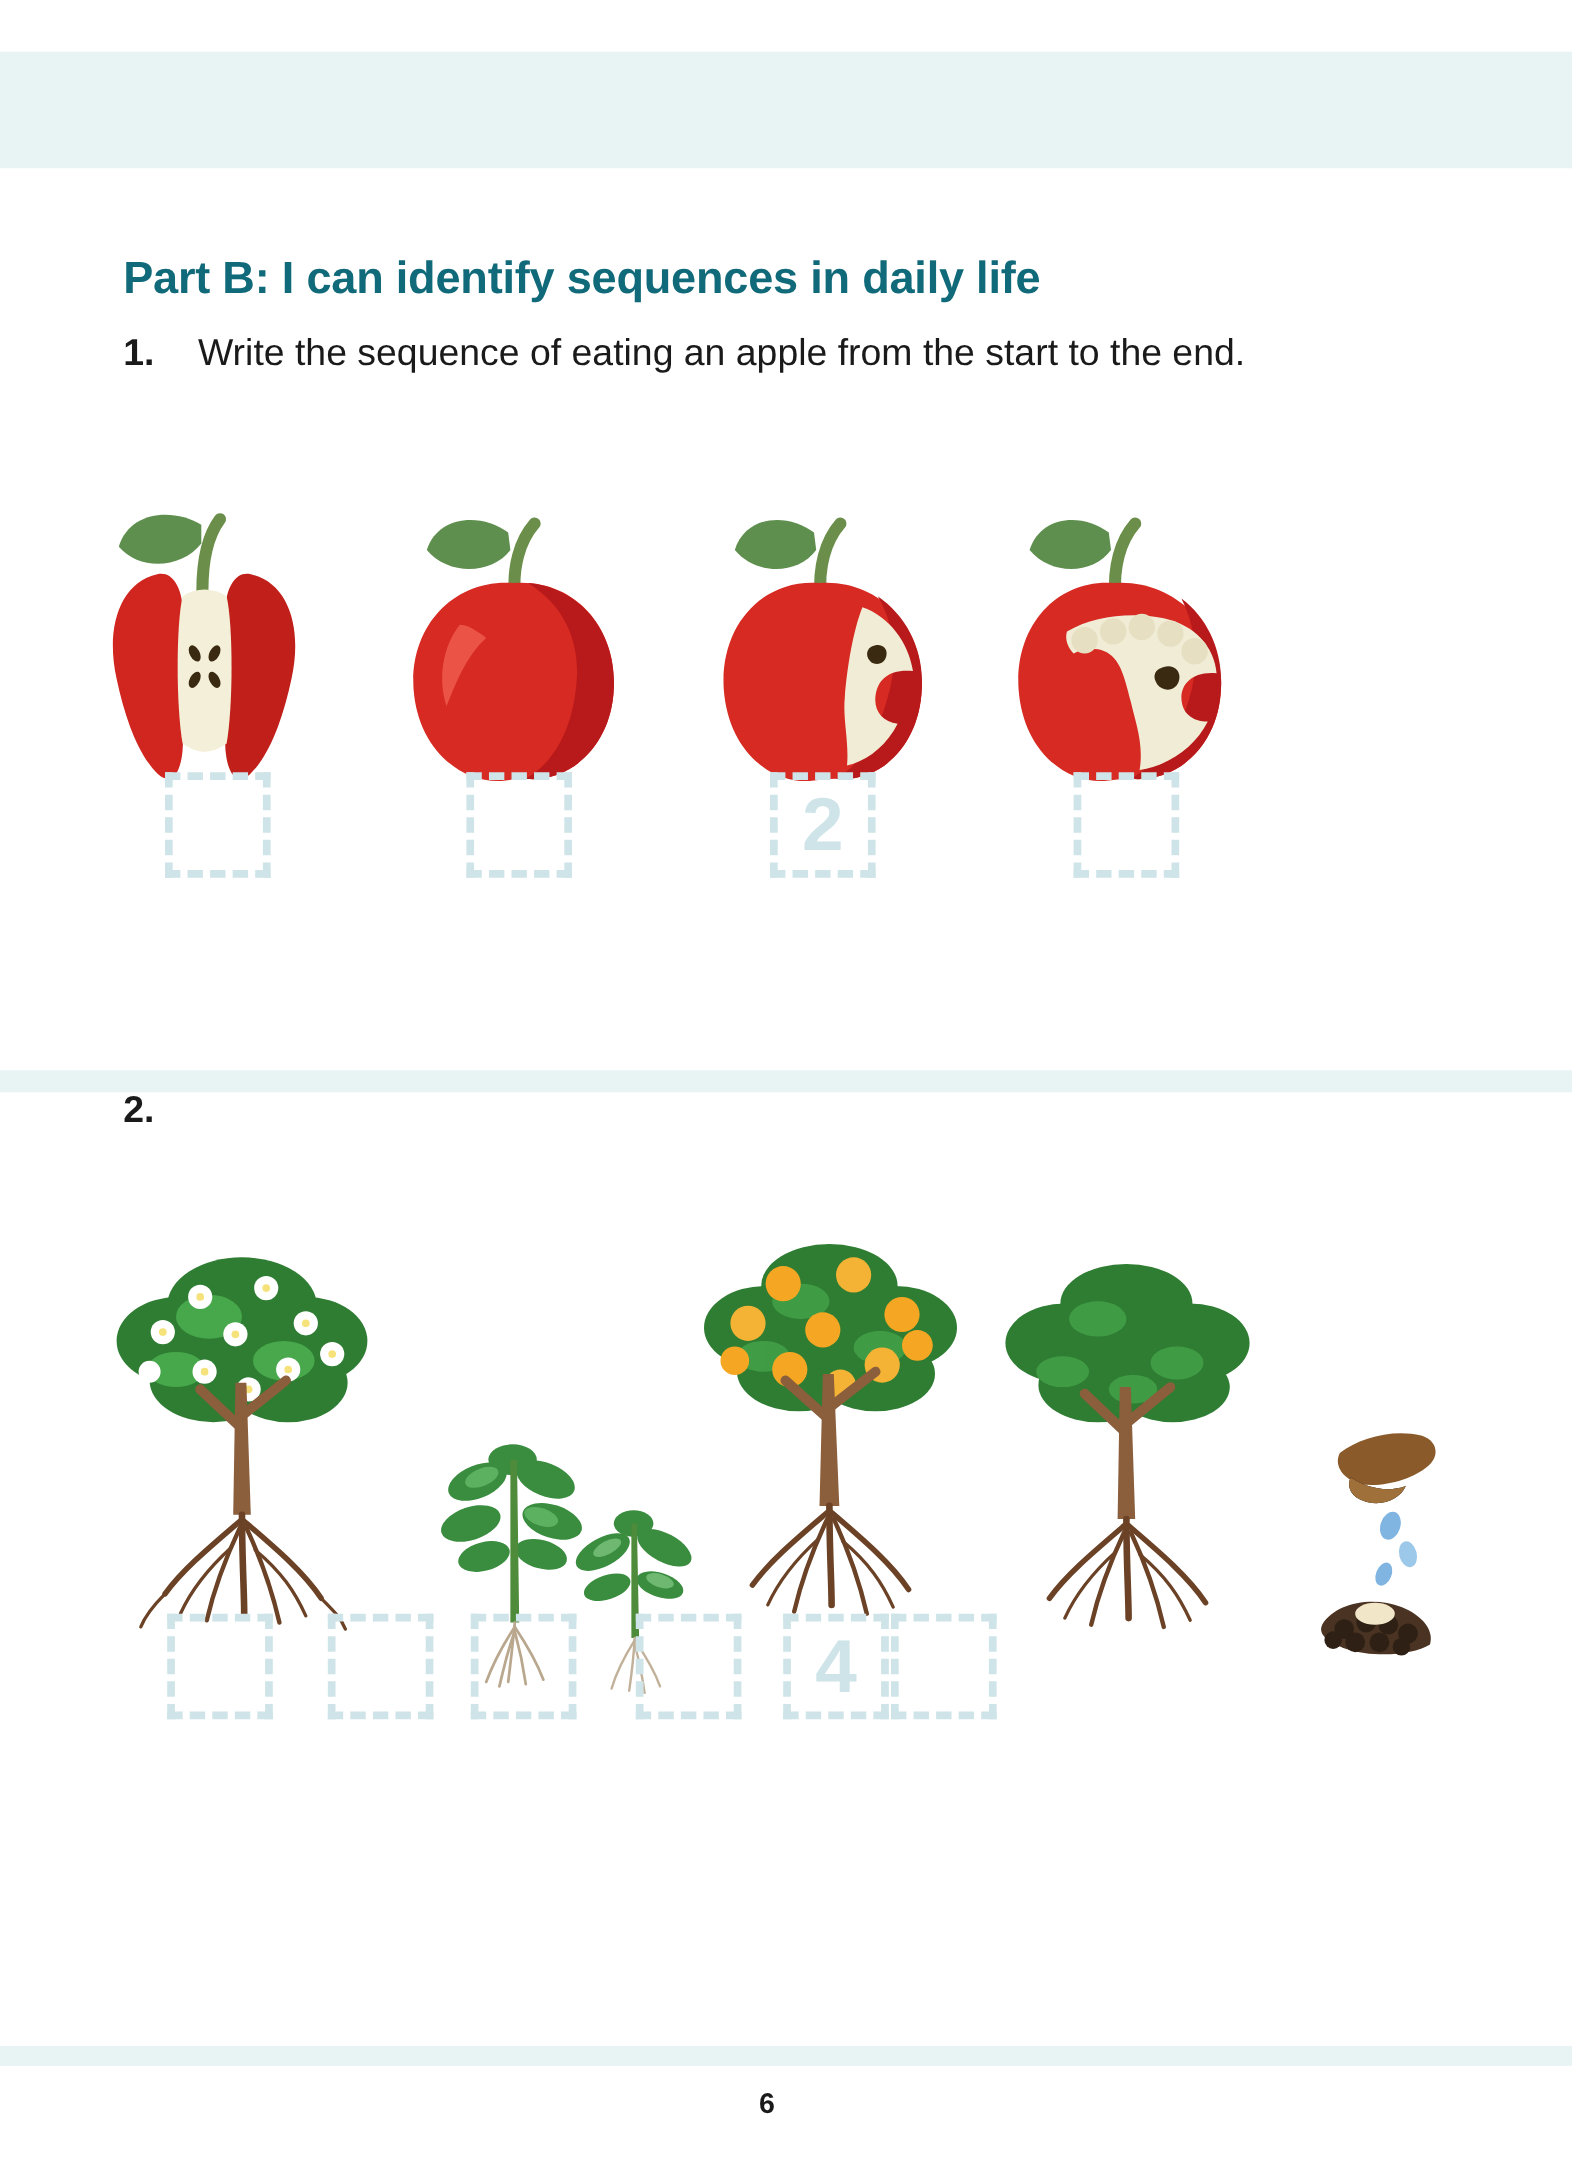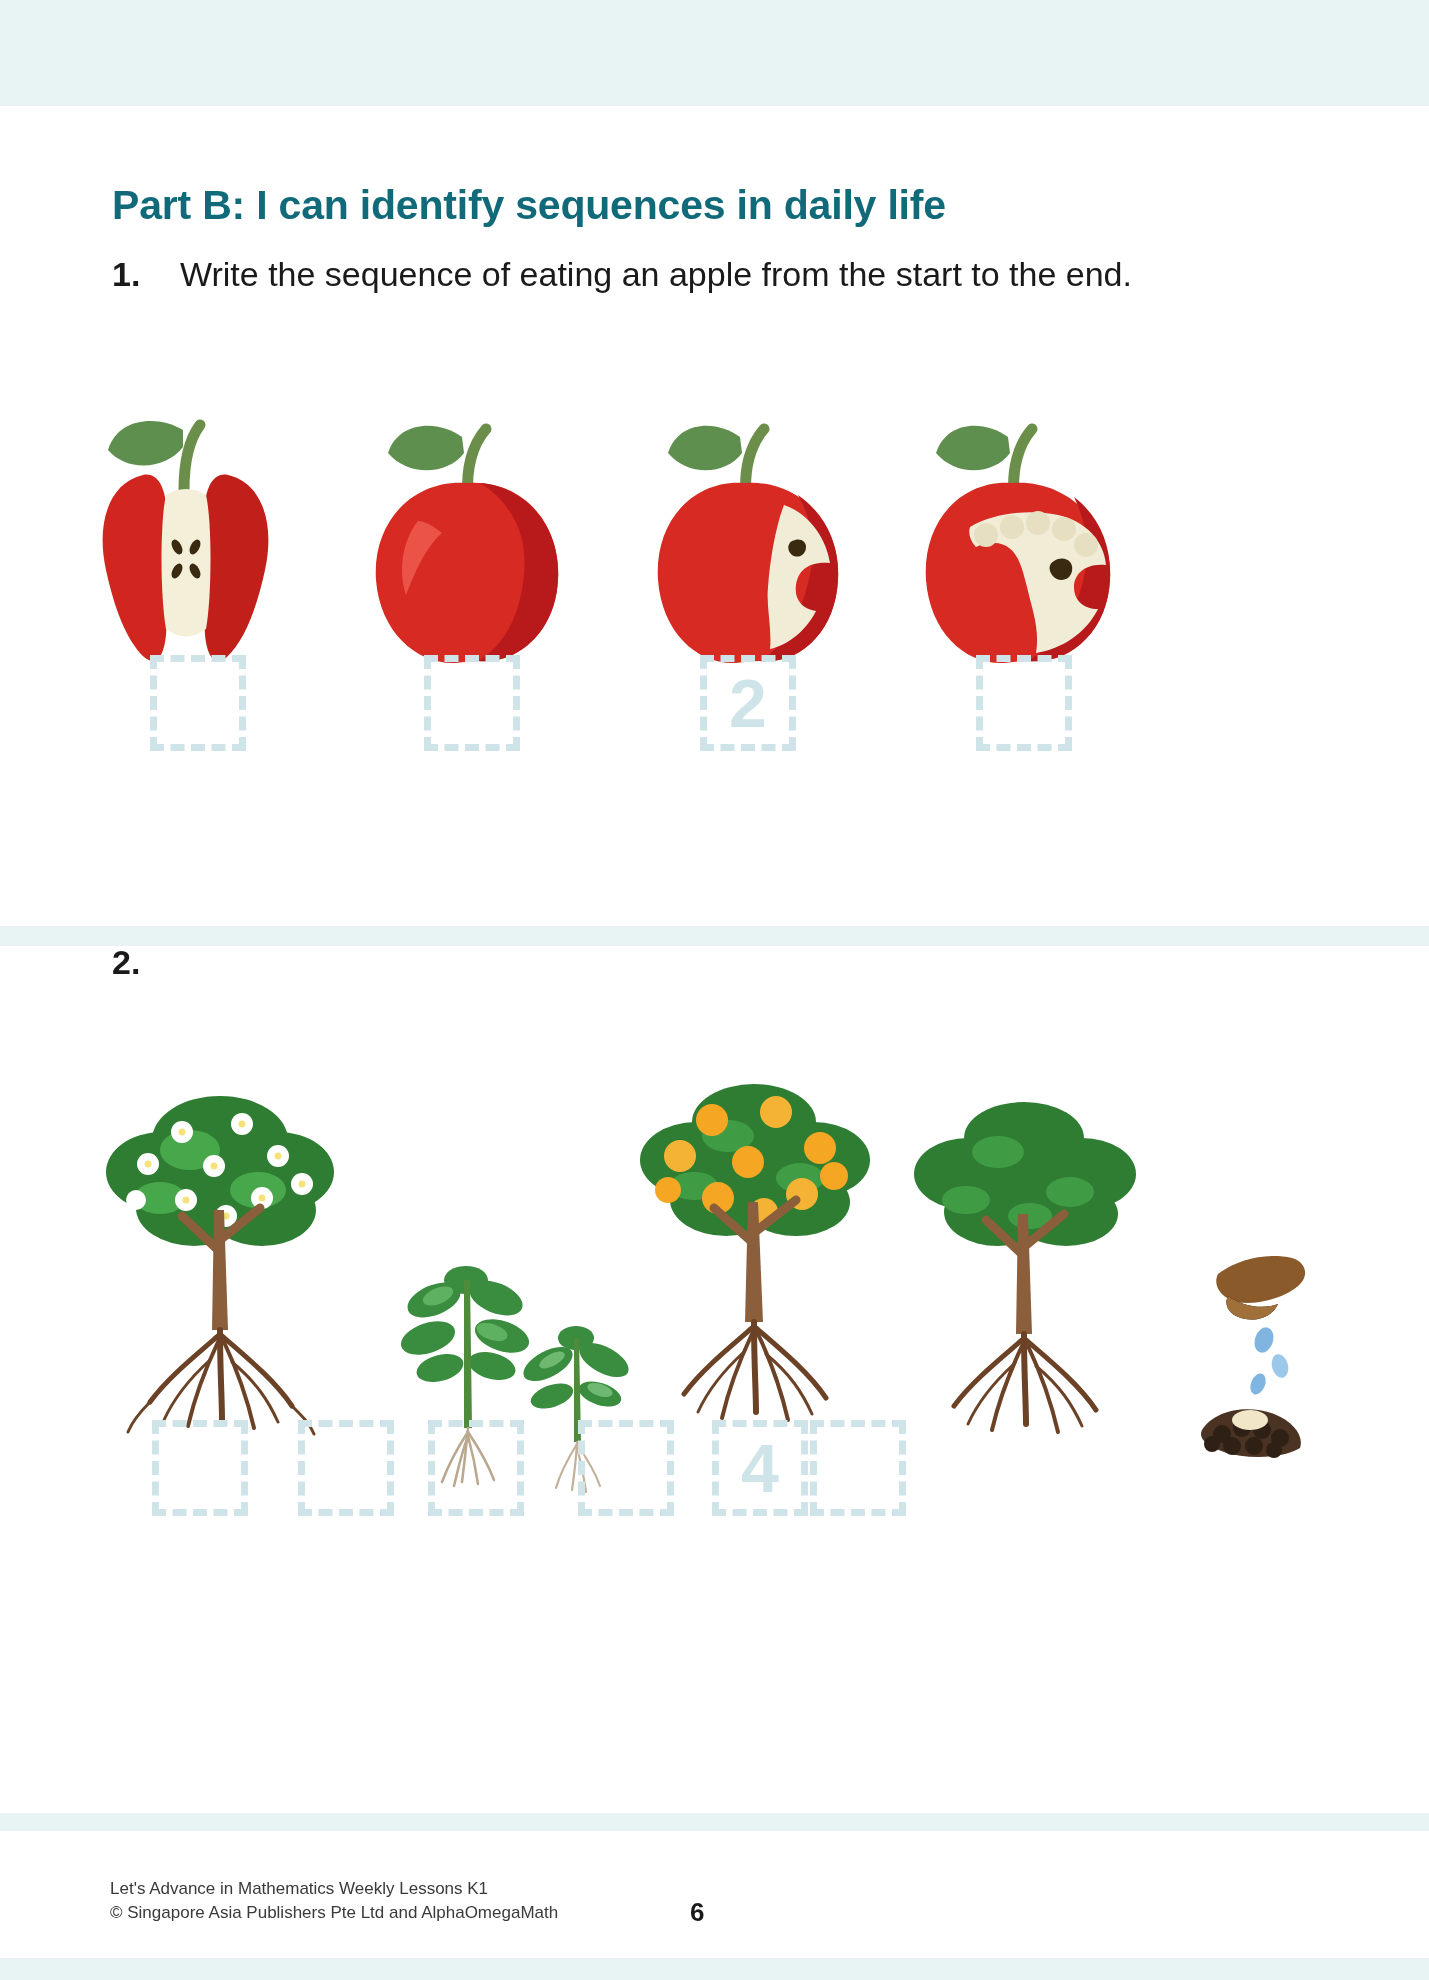--- a/index.html
+++ b/index.html
@@ -11,20 +11,21 @@
     width: 1429px;
     height: 1980px;
     font-family: "Liberation Sans", sans-serif;
     position: relative;
     overflow: hidden;
   }
   .page {
     position: absolute;
     inset: 0;
     background: #ffffff;
+    margin-top: 47px;
   }
   
   .band {
     position: absolute;
     left: 0;
     width: 100%;
     background: #e8f3f4;
   }
   .band-top   { top: 0;     height: 106px; }
   .band-mid   { top: 926px; height: 20px;  }
@@ -428,20 +429,16 @@
         <span class="ghost"></span>
       </div>
       <div class="ansbox" style="left:712px; top:340px;">
         <span class="ghost">4</span>
       </div>
       <div class="ansbox" style="left:810px; top:340px;">
         <span class="ghost"></span>
       </div>
     </div>
 
-    <div class="footer">
-      <div>Let's Advance in Mathematics Weekly Lessons K1</div>
-      <div>© Singapore Asia Publishers Pte Ltd and AlphaOmegaMath</div>
-    </div>
     <div class="pagenum">6</div>
 
   </div>
 </div>
 
 </body></html>

